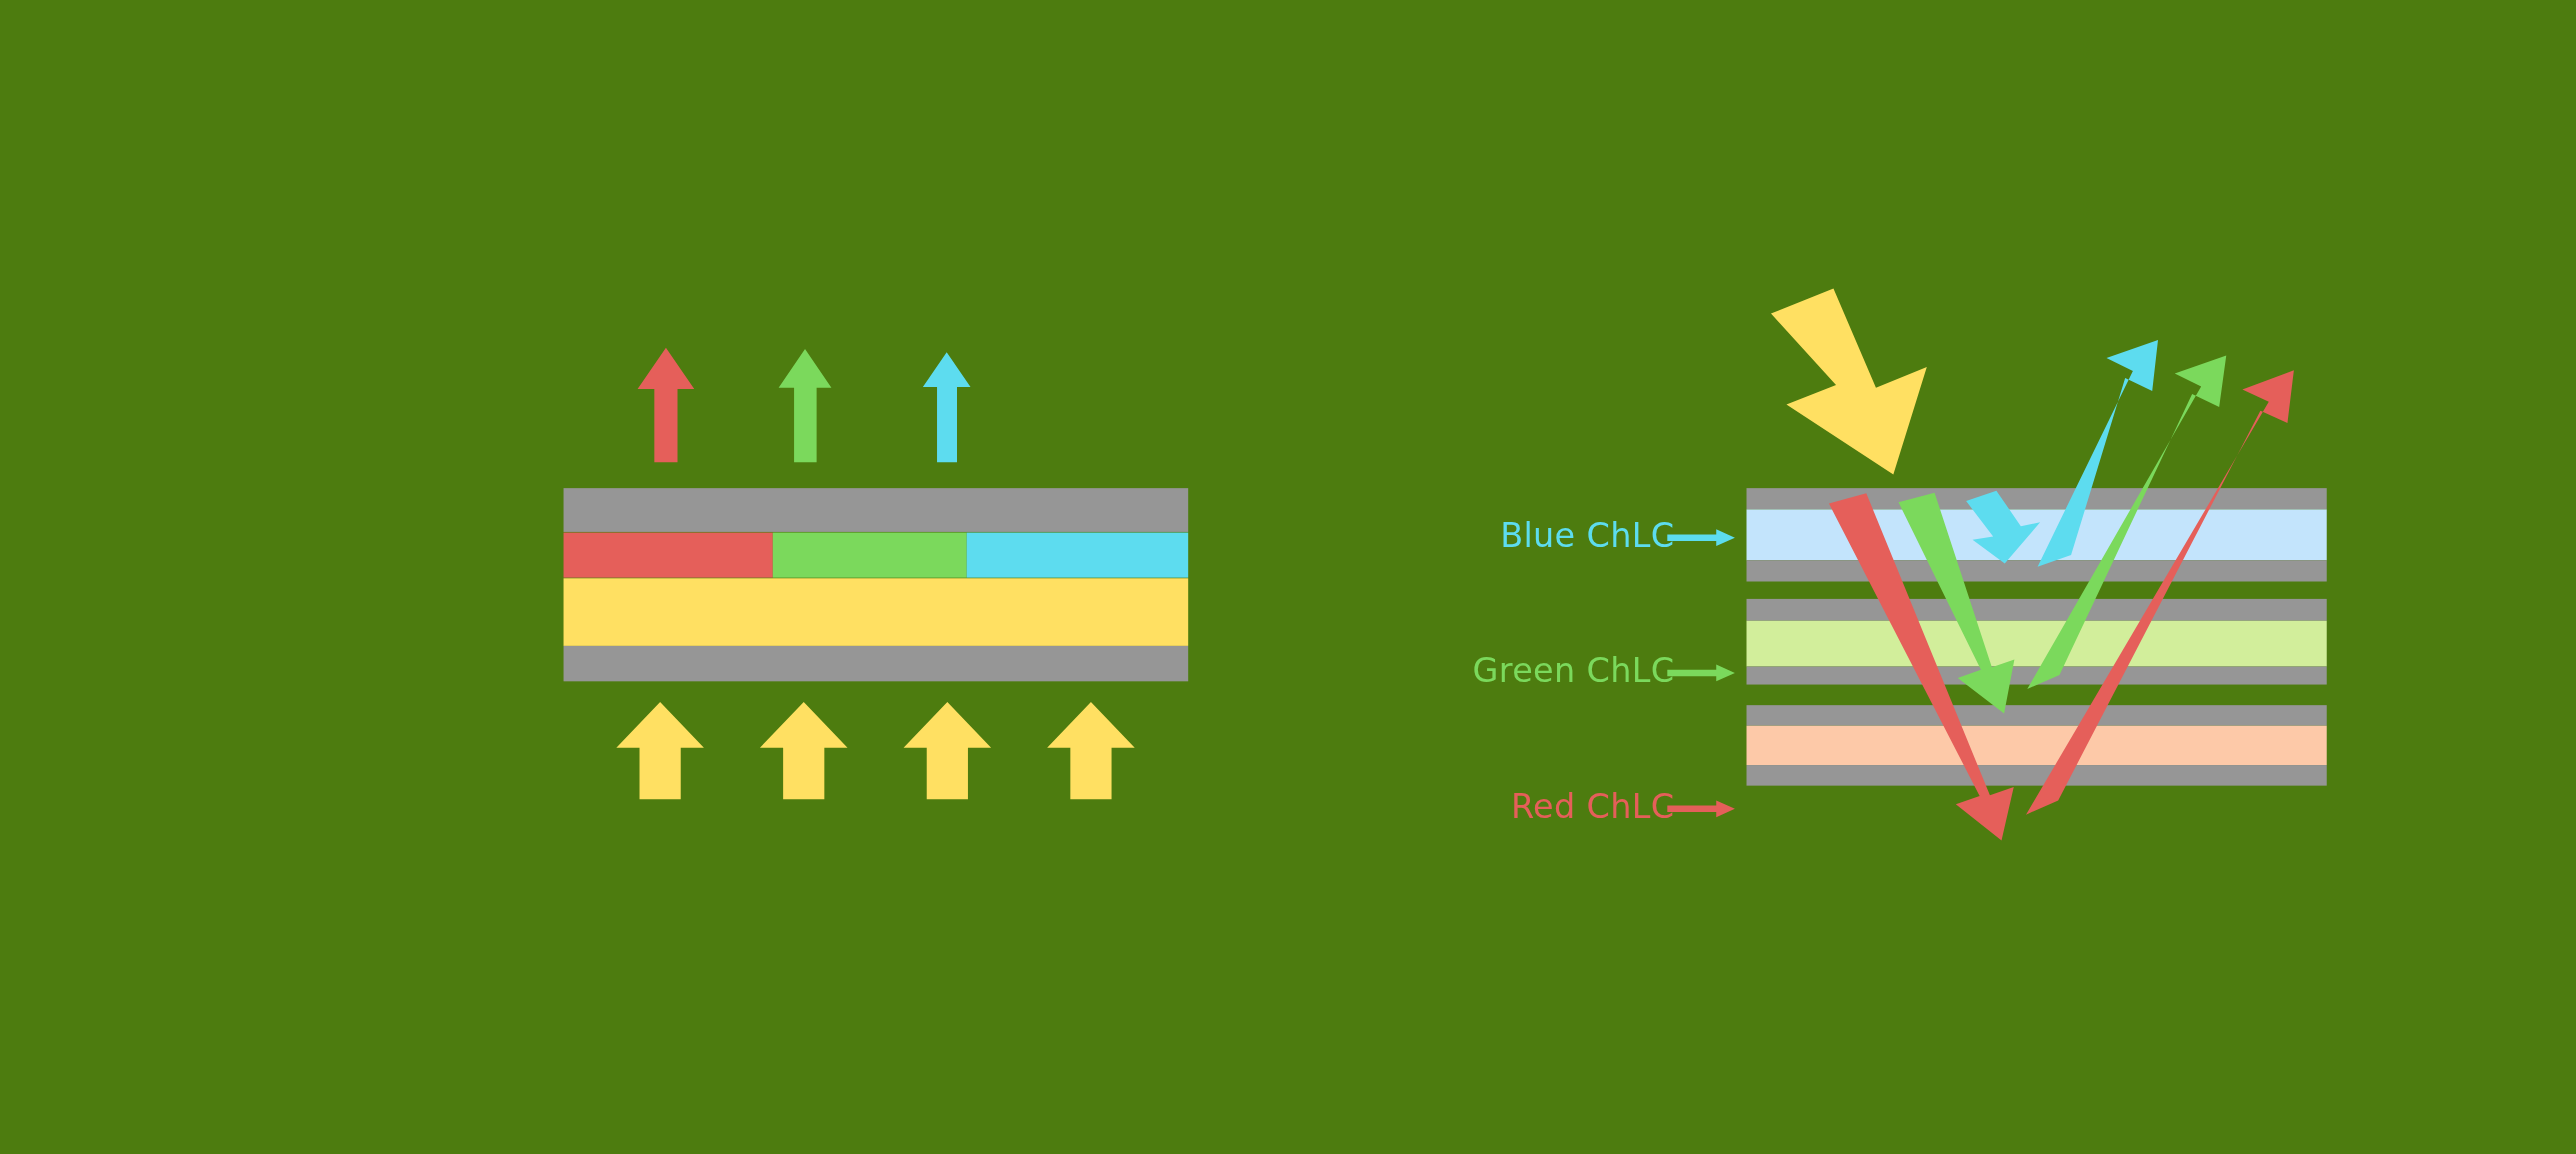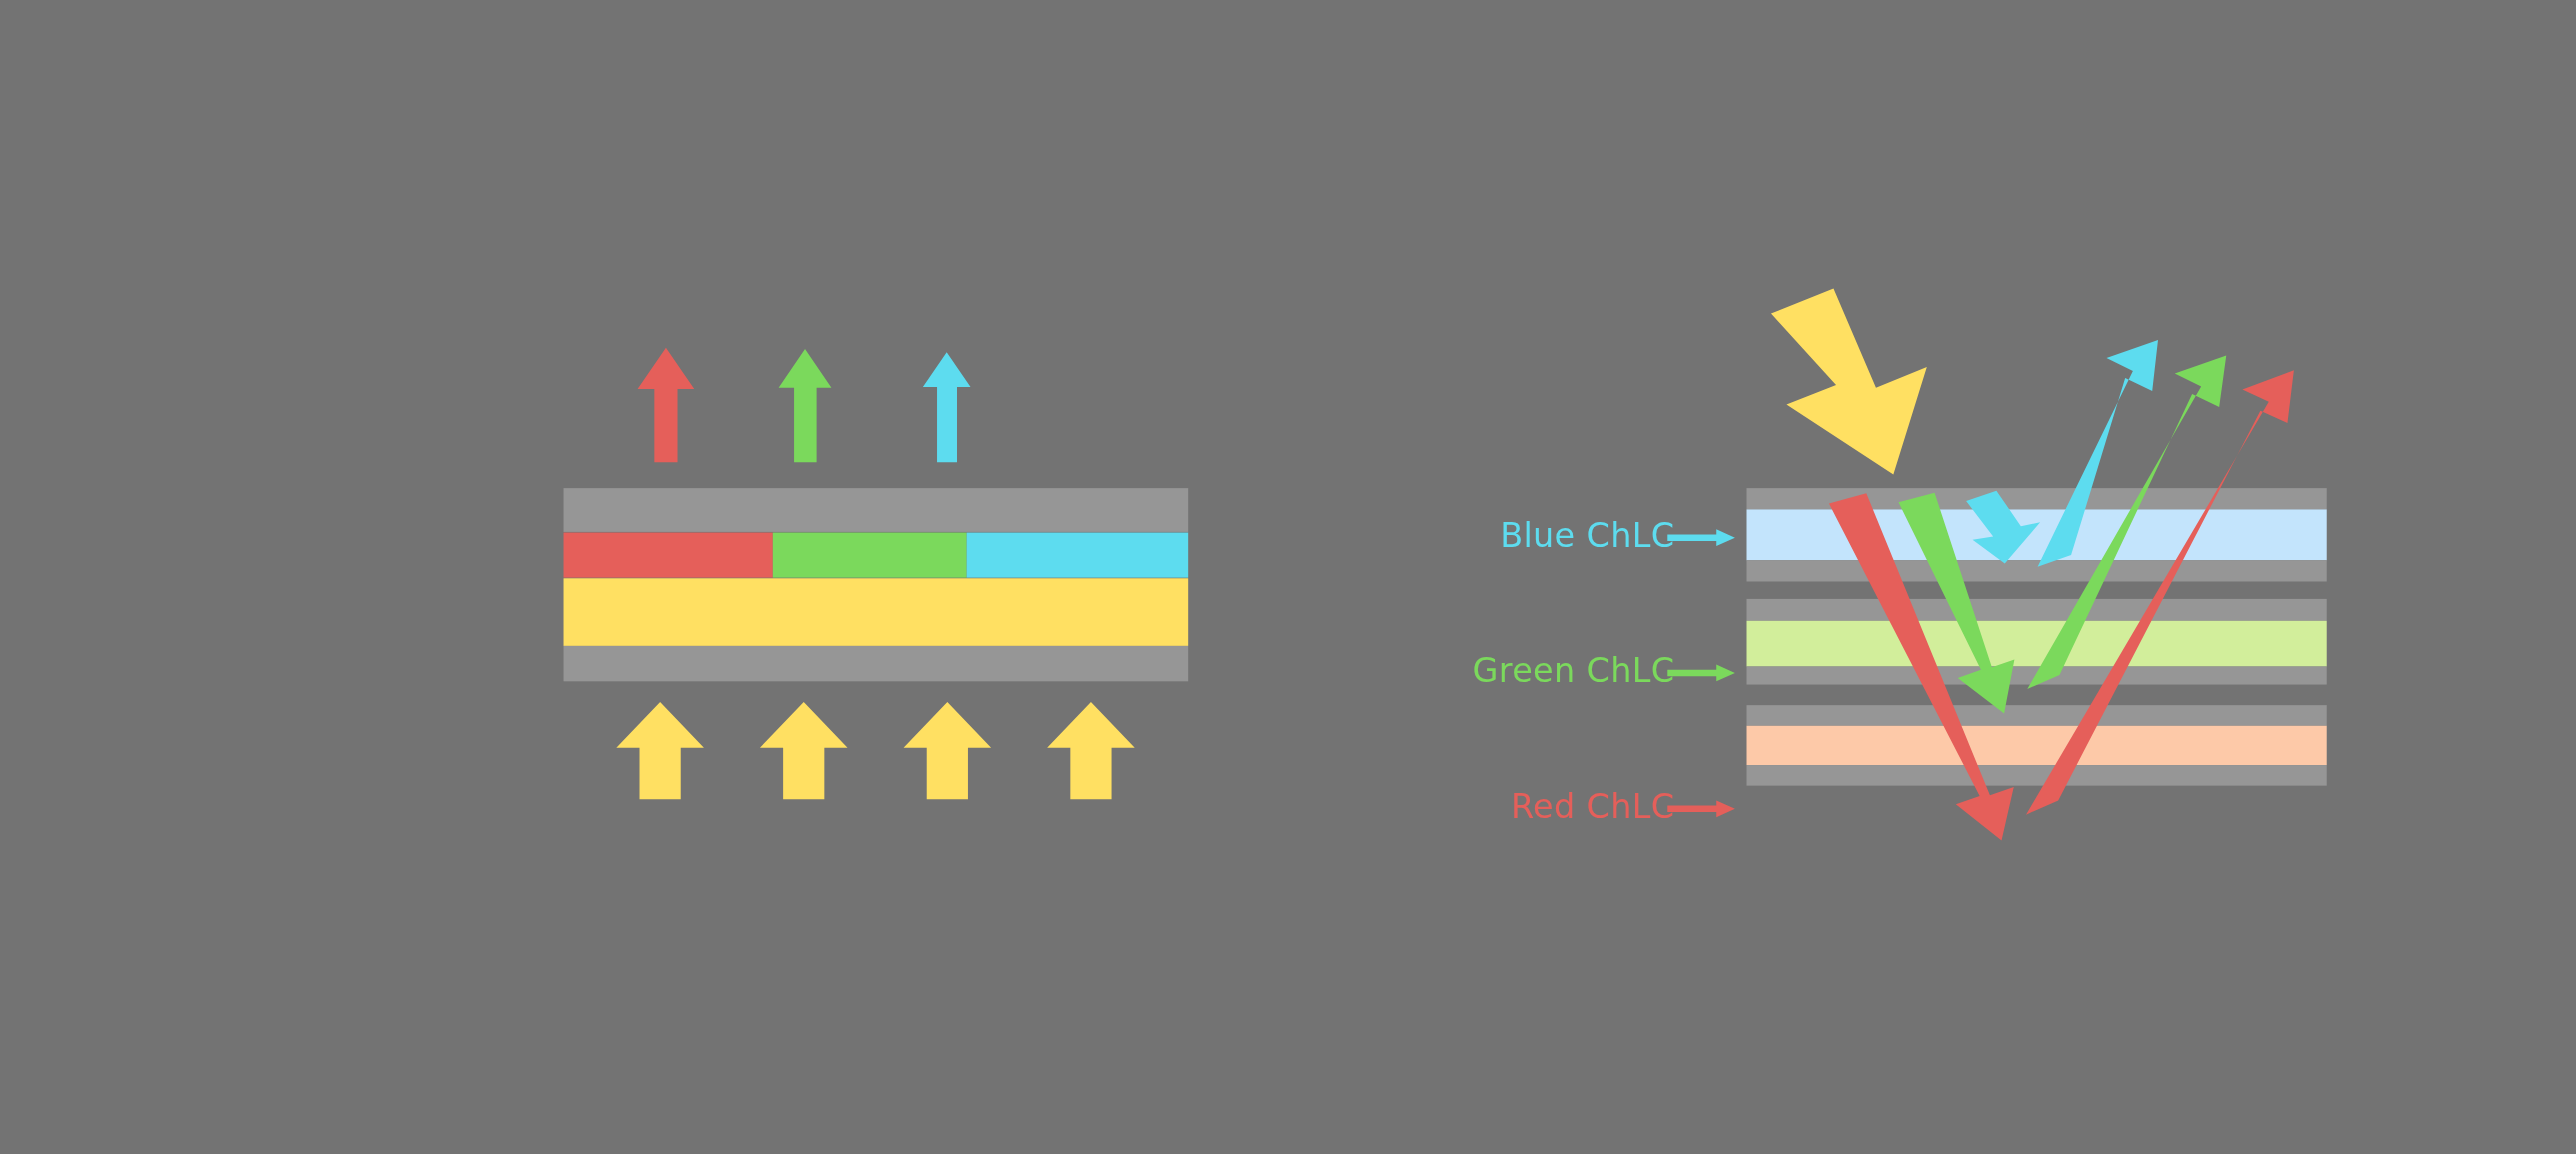--- a/index.html
+++ b/index.html
@@ -8,21 +8,21 @@
     padding: 0;
     background: #ffffff;
   }
   body {
     font-family: "DejaVu Sans", "Liberation Sans", sans-serif;
   }
   #canvas {
     position: relative;
     width: 2576px;
     height: 1154px;
-    background: #737373;
+    background: #4d7c0f;
     overflow: hidden;
   }
   #canvas svg.layer {
     position: absolute;
     left: 0;
     top: 0;
     width: 2576px;
     height: 1154px;
     overflow: visible;
   }

